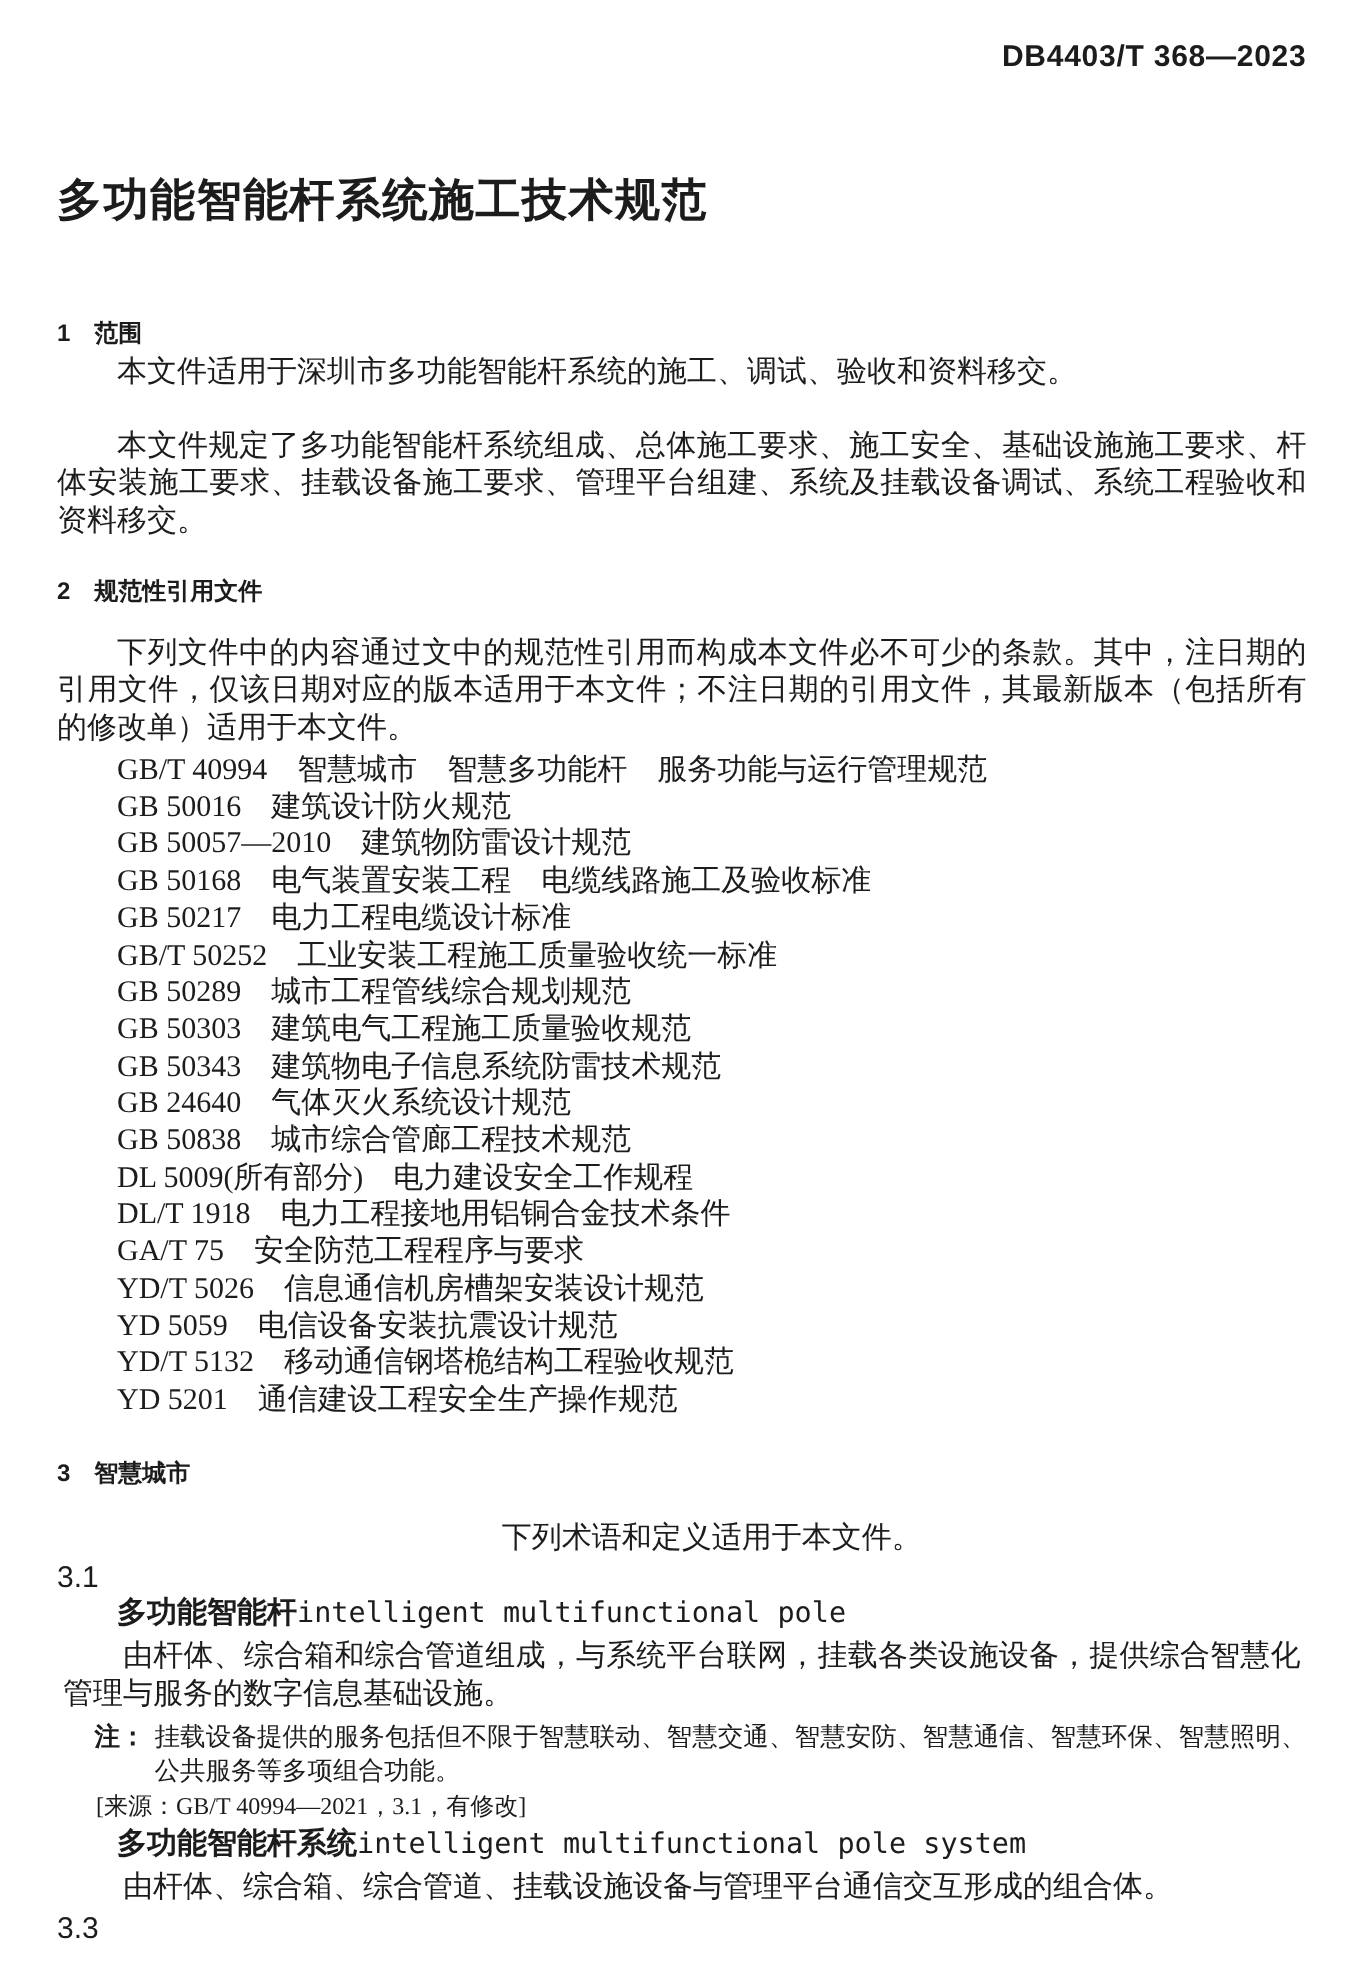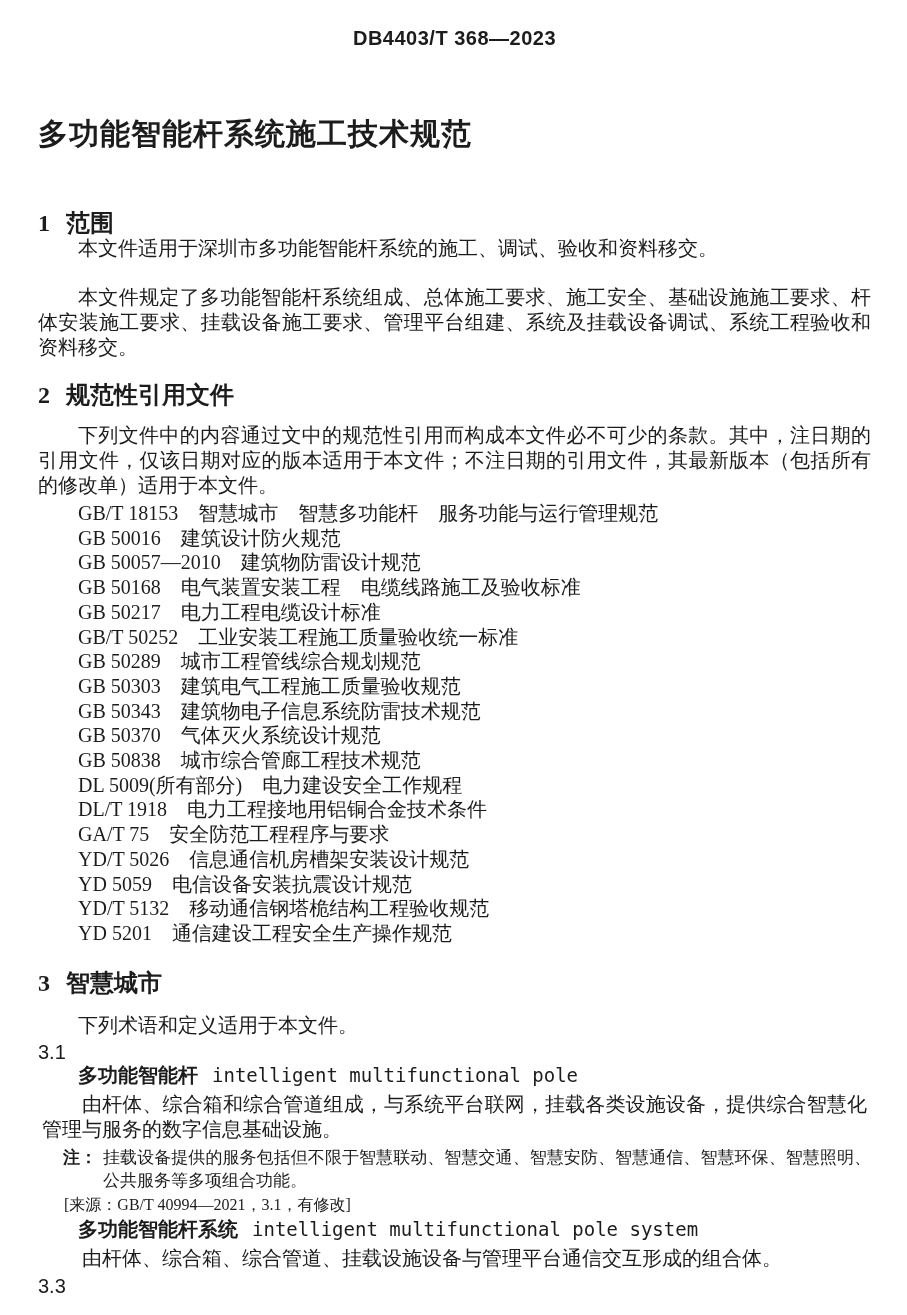--- a/index.html
+++ b/index.html
@@ -7,59 +7,59 @@
   body {
     width: 907px; height: 1315px;
     background: #ffffff;
     color: #1c1c1c;
     font-family: "Liberation Serif", serif;
     overflow: hidden;
   }
   .page { width: 907px; height: 1315px; padding: 26px 36px 0 38px; }
 
   .doc-header {
-    text-align: center;
+    text-align: right;
     font-family: "Liberation Sans", sans-serif;
     font-weight: bold;
     font-size: 20px;
     line-height: 24px;
     letter-spacing: 0.5px;
   }
 
   .doc-title {
     margin: 62px 0 0 0;
     text-align: left;
     font-family: "Liberation Sans", sans-serif;
     font-weight: bold;
     font-size: 30px;
     line-height: 44px;
     letter-spacing: 1px;
   }
 
   .sec-heading {
-    font-family: Liberation Serif, serif;
+    font-family: Liberation Sans, sans-serif;
     font-weight: bold;
-    font-size: 24px;
+    font-size: 16px;
     line-height: 26px;
   }
   .sec-heading .sec-no { display: inline-block; margin-right: 16px; }
   #sec-scope      { margin-top: 54px; }
   #sec-references { margin-top: 22px; }
   #sec-terms      { margin-top: 24px; }
 
   .body-para {
     margin: 0;
     font-size: 20px;
     line-height: 25px;
     text-indent: 2em;
     text-align: justify;
   }
   .after-heading   { margin-top: 24px; }
   .after-heading-s { margin-top: 15px; }
-  .terms-intro     { margin-top: 17px; text-align: left; }
+  .terms-intro     { margin-top: 17px; text-align: center; }
 
   .ref-list { margin-top: 3px; }
   .ref-item {
     padding-left: 40px;
     font-size: 20px;
     line-height: 24.7px;
     white-space: pre-wrap;
   }
 
   .term-no {
@@ -73,21 +73,20 @@
     font-size: 20px;
     line-height: 25px;
   }
   .term-name {
     font-family: "Liberation Sans", sans-serif;
     font-weight: bold;
   }
   .term-english {
     font-family: "DejaVu Sans Mono", monospace;
     font-size: 19px;
-    margin-left: 14px;
   }
   .term-def {
     margin: 4px;
     font-size: 20px;
     line-height: 25px;
     text-indent: 2em;
     text-align: justify;
   }
   .term-note {
     margin: 2px 0 0 25px;
@@ -124,30 +123,30 @@
   </div>
   <p class="body-para">本文件适用于深圳市多功能智能杆系统的施工、调试、验收和资料移交。</p>
   <p class="body-para after-heading">本文件规定了多功能智能杆系统组成、总体施工要求、施工安全、基础设施施工要求、杆体安装施工要求、挂载设备施工要求、管理平台组建、系统及挂载设备调试、系统工程验收和资料移交。</p>
 
   <div class="sec-heading" id="sec-references">
     <span class="sec-no">2</span><span class="sec-text">规范性引用文件</span>
   </div>
   <p class="body-para after-heading-s">下列文件中的内容通过文中的规范性引用而构成本文件必不可少的条款。其中，注日期的引用文件，仅该日期对应的版本适用于本文件；不注日期的引用文件，其最新版本（包括所有的修改单）适用于本文件。</p>
 
   <div class="ref-list">
-    <div class="ref-item">GB/T 18153　智慧城市　智慧多功能杆　服务功能与运行管理规范</div>
+    <div class="ref-item">GB/T 40994　智慧城市　智慧多功能杆　服务功能与运行管理规范</div>
     <div class="ref-item">GB 50016　建筑设计防火规范</div>
     <div class="ref-item">GB 50057—2010　建筑物防雷设计规范</div>
     <div class="ref-item">GB 50168　电气装置安装工程　电缆线路施工及验收标准</div>
     <div class="ref-item">GB 50217　电力工程电缆设计标准</div>
     <div class="ref-item">GB/T 50252　工业安装工程施工质量验收统一标准</div>
     <div class="ref-item">GB 50289　城市工程管线综合规划规范</div>
     <div class="ref-item">GB 50303　建筑电气工程施工质量验收规范</div>
     <div class="ref-item">GB 50343　建筑物电子信息系统防雷技术规范</div>
-    <div class="ref-item">GB 50370　气体灭火系统设计规范</div>
+    <div class="ref-item">GB 24640　气体灭火系统设计规范</div>
     <div class="ref-item">GB 50838　城市综合管廊工程技术规范</div>
     <div class="ref-item">DL 5009(所有部分)　电力建设安全工作规程</div>
     <div class="ref-item">DL/T 1918　电力工程接地用铝铜合金技术条件</div>
     <div class="ref-item">GA/T 75　安全防范工程程序与要求</div>
     <div class="ref-item">YD/T 5026　信息通信机房槽架安装设计规范</div>
     <div class="ref-item">YD 5059　电信设备安装抗震设计规范</div>
     <div class="ref-item">YD/T 5132　移动通信钢塔桅结构工程验收规范</div>
     <div class="ref-item">YD 5201　通信建设工程安全生产操作规范</div>
   </div>
 

